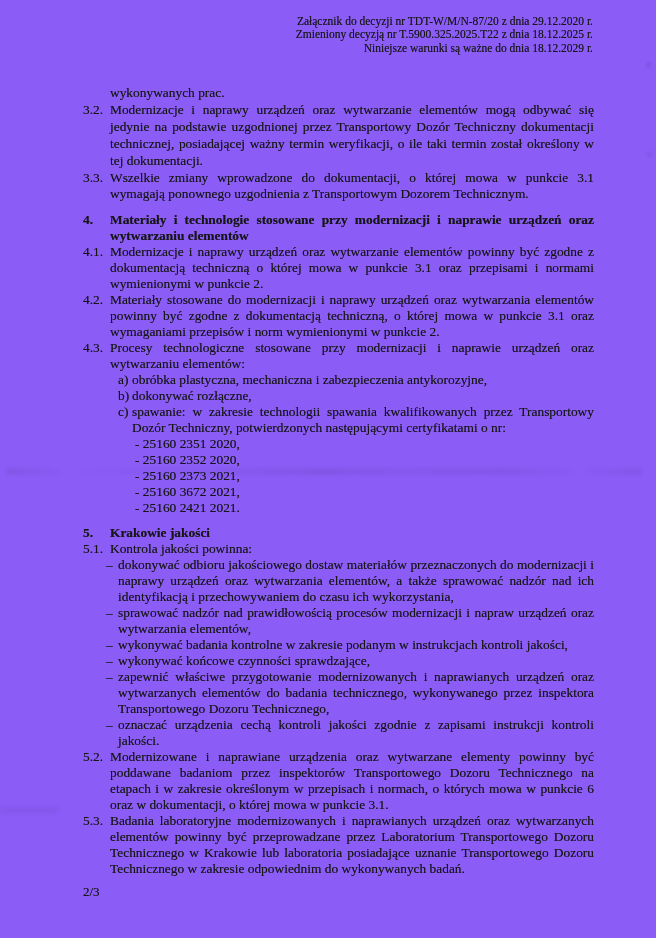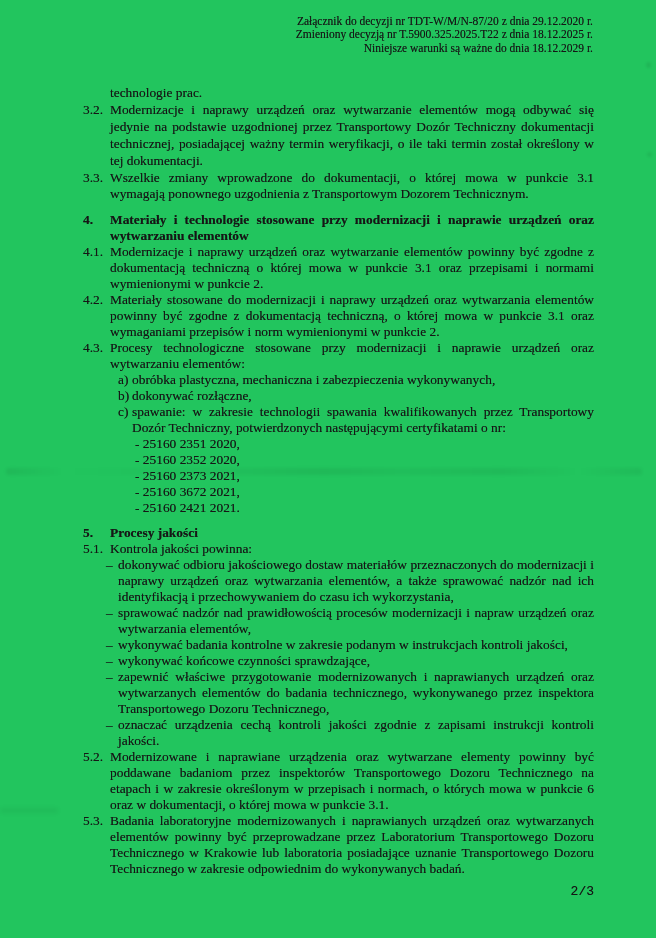--- a/index.html
+++ b/index.html
@@ -1,20 +1,20 @@
 <!DOCTYPE html>
 <html lang="pl"><head>
 <meta charset="utf-8">
 <style>
   html,body{margin:0;padding:0;background:#e8e8e8;}
   .page{
     position:relative;
     width:656px;height:938px;
     margin:0 auto;
-    background:#22c55e;
+    background:#8b5cf6;
     color:#161616;
     font-family:"Liberation Serif","DejaVu Serif",serif;
     overflow:hidden;
     text-shadow:0 0 0.45px rgba(20,20,20,0.55);
   }
   
   .doc-header{
     position:absolute;top:15px;right:63px;
     text-align:right;
     font-size:11.5px;line-height:13.4px;
@@ -36,21 +36,21 @@
   .abc{display:flex;margin-left:35px;}
   .abc .num{flex:0 0 14px;}
   .abc .txt{flex:1;text-align:justify;}
   .cert{margin-left:52px;}
   .bullet{display:flex;margin-left:23px;}
   .bullet .num{flex:0 0 12px;}
   .bullet .txt{flex:1;text-align:justify;}
   
   .doc-footer{
     position:absolute;left:83px;top:884px;width:511px;
-    text-align:right;font-size:13px;font-family:Liberation Mono, monospace;
+    text-align:left;font-size:13px;
   }
   
   .artifact{position:absolute;pointer-events:none;}
   .streak-mid{
     top:468px;left:6px;width:636px;height:7px;
     background:linear-gradient(90deg,
       rgba(0,0,0,0.06) 0%,rgba(0,0,0,0.00) 9%,rgba(0,0,0,0.03) 38%,
       rgba(0,0,0,0.06) 50%,rgba(0,0,0,0.03) 62%,rgba(0,0,0,0.05) 78%,
       rgba(0,0,0,0.00) 90%,rgba(0,0,0,0.05) 100%);
     filter:blur(1.5px);border-radius:4px;
@@ -73,21 +73,21 @@
   <div class="artifact speck-2"></div>
 
   <div class="doc-header">
     <div>Załącznik do decyzji nr TDT-W/M/N-87/20 z dnia 29.12.2020 r.</div>
     <div>Zmieniony decyzją nr T.5900.325.2025.T22 z dnia 18.12.2025 r.</div>
     <div>Niniejsze warunki są ważne do dnia 18.12.2029 r.</div>
   </div>
 
   <div class="doc-body">
 
-    <p class="cont lh-loose">technologie prac.</p>
+    <p class="cont lh-loose">wykonywanych prac.</p>
 
     <div class="item lh-loose">
       <span class="num">3.2.</span>
       <span class="txt">Modernizacje i naprawy urządzeń oraz wytwarzanie elementów mogą odbywać się jedynie na podstawie uzgodnionej przez Transportowy Dozór Techniczny dokumentacji technicznej, posiadającej ważny termin weryfikacji, o ile taki termin został określony w tej dokumentacji.</span>
     </div>
 
     <div class="item lh-loose">
       <span class="num">3.3.</span>
       <span class="txt">Wszelkie zmiany wprowadzone do dokumentacji, o której mowa w punkcie 3.1 wymagają ponownego uzgodnienia z Transportowym Dozorem Technicznym.</span>
     </div>
@@ -107,42 +107,42 @@
       <span class="txt">Materiały stosowane do modernizacji i naprawy urządzeń oraz wytwarzania elementów powinny być zgodne z dokumentacją techniczną, o której mowa w punkcie 3.1 oraz wymaganiami przepisów i norm wymienionymi w punkcie 2.</span>
     </div>
 
     <div class="item">
       <span class="num">4.3.</span>
       <span class="txt">Procesy technologiczne stosowane przy modernizacji i naprawie urządzeń oraz wytwarzaniu elementów:</span>
     </div>
 
     <div class="abc">
       <span class="num">a)</span>
-      <span class="txt">obróbka plastyczna, mechaniczna i zabezpieczenia wykonywanych,</span>
+      <span class="txt">obróbka plastyczna, mechaniczna i zabezpieczenia antykorozyjne,</span>
     </div>
 
     <div class="abc">
       <span class="num">b)</span>
       <span class="txt">dokonywać rozłączne,</span>
     </div>
 
     <div class="abc">
       <span class="num">c)</span>
       <span class="txt">spawanie: w zakresie technologii spawania kwalifikowanych przez Transportowy Dozór Techniczny, potwierdzonych następującymi certyfikatami o nr:</span>
     </div>
 
     <div class="cert">- 25160 2351 2020,</div>
     <div class="cert">- 25160 2352 2020,</div>
     <div class="cert">- 25160 2373 2021,</div>
     <div class="cert">- 25160 3672 2021,</div>
     <div class="cert">- 25160 2421 2021.</div>
 
     <div class="heading">
       <span class="num">5.</span>
-      <span class="txt">Procesy jakości</span>
+      <span class="txt">Krakowie jakości</span>
     </div>
 
     <div class="item">
       <span class="num">5.1.</span>
       <span class="txt">Kontrola jakości powinna:</span>
     </div>
 
     <div class="bullet">
       <span class="num">–</span>
       <span class="txt">dokonywać odbioru jakościowego dostaw materiałów przeznaczonych do modernizacji i naprawy urządzeń oraz wytwarzania elementów, a także sprawować nadzór nad ich identyfikacją i przechowywaniem do czasu ich wykorzystania,</span>

